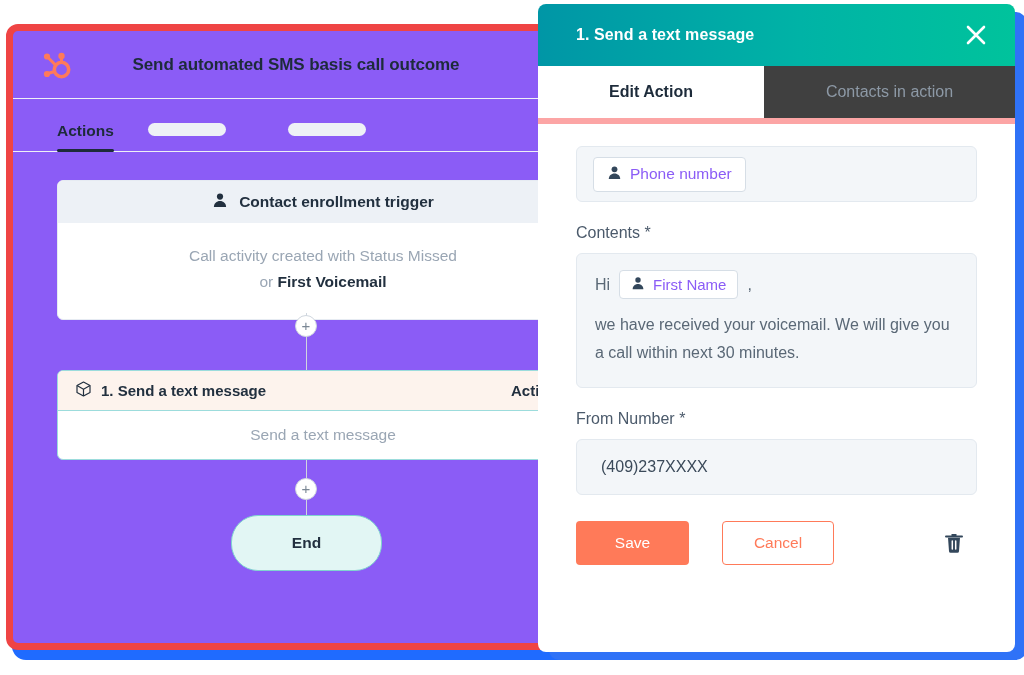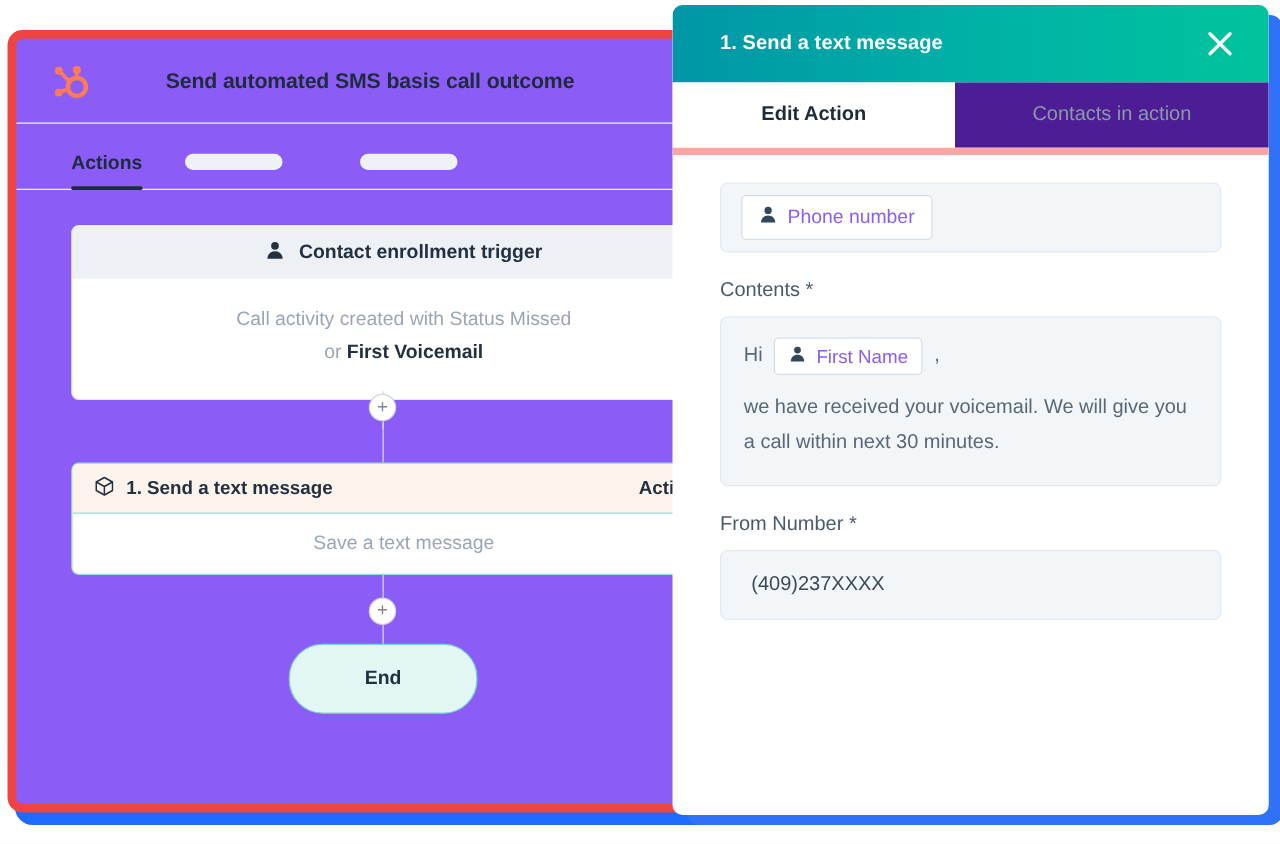--- a/index.html
+++ b/index.html
@@ -259,21 +259,21 @@
     font-size: 16px;
   }
   .r-tab.active {
     width: 226px;
     background: #ffffff;
     color: #1d2b3a;
     font-weight: bold;
   }
   .r-tab.inactive {
     flex: 1;
-    background: #4c1d95;
+    background: #404040;
     color: #8d99a6;
   }
 
   #right-body { padding: 22px 38px 0 38px; }
 
   .field-label {
     font-size: 16px;
     color: #4b5a6b;
     margin-bottom: 11px;
   }
@@ -428,21 +428,21 @@
           <span>
             <svg width="15" height="16" viewBox="0 0 15 16">
               <path d="M7.5 1 14 4.6v6.8L7.5 15 1 11.4V4.6z" fill="none" stroke="#22303f" stroke-width="1.2" stroke-linejoin="round"></path>
               <path d="M1 4.6 7.5 8.2 14 4.6M7.5 8.2V15" fill="none" stroke="#22303f" stroke-width="1.2" stroke-linejoin="round"></path>
             </svg>
           </span>
           <span>1.  Send a text message</span>
           <span class="spacer"></span>
           <span>Actions</span>
         </div>
-        <div id="action-body">Save a text message</div>
+        <div id="action-body">Send a text message</div>
       </div>
 
       <div class="connector" style="top:308px;height:28px;"></div>
       <div class="plus-node" style="top:326px;">+</div>
       <div class="connector" style="top:348px;height:26px;"></div>
 
       <div id="end-node">End</div>
     </div>
   </div>
 
@@ -496,17 +496,29 @@
             <span>First Name</span>
           </span>
           <span>,</span>
         </div>
         <div id="contents-text">we have received your voicemail. We will give you a call within next 30 minutes.</div>
       </div>
 
       <div class="field-label">From Number *</div>
       <div id="from-number-box" class="field-box">(409)237XXXX</div>
 
+      <div id="button-row">
+        <button id="save-btn">Save</button>
+        <button id="cancel-btn">Cancel</button>
+        <div id="delete-btn">
+          <svg width="22" height="24" viewBox="0 0 22 24">
+            <path d="M3 5.5h16" stroke="#33475b" stroke-width="2" stroke-linecap="round"></path>
+            <path d="M8.5 3h5v2.5h-5z" fill="#33475b"></path>
+            <path d="M5 6.8h12l-1 13.4a1.6 1.6 0 0 1-1.6 1.5H7.6A1.6 1.6 0 0 1 6 20.2z" fill="#33475b"></path>
+            <path d="M9.3 10v8M12.7 10v8" stroke="#ffffff" stroke-width="1.5" stroke-linecap="round"></path>
+          </svg>
+        </div>
+      </div>
 
     </div>
   </div>
 
 </div>
 
 </body></html>

